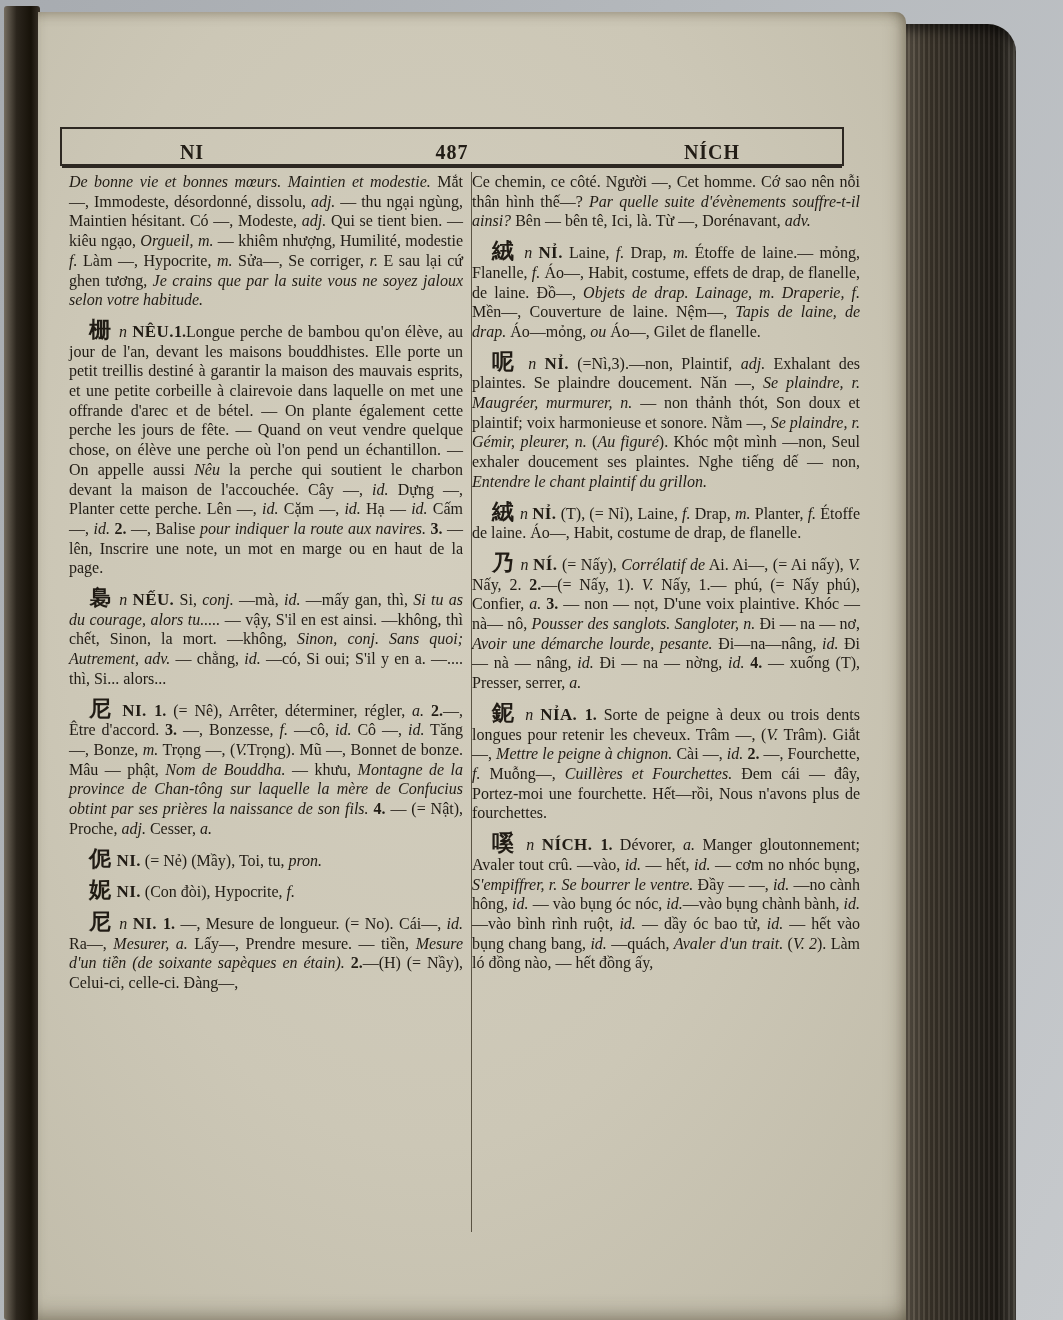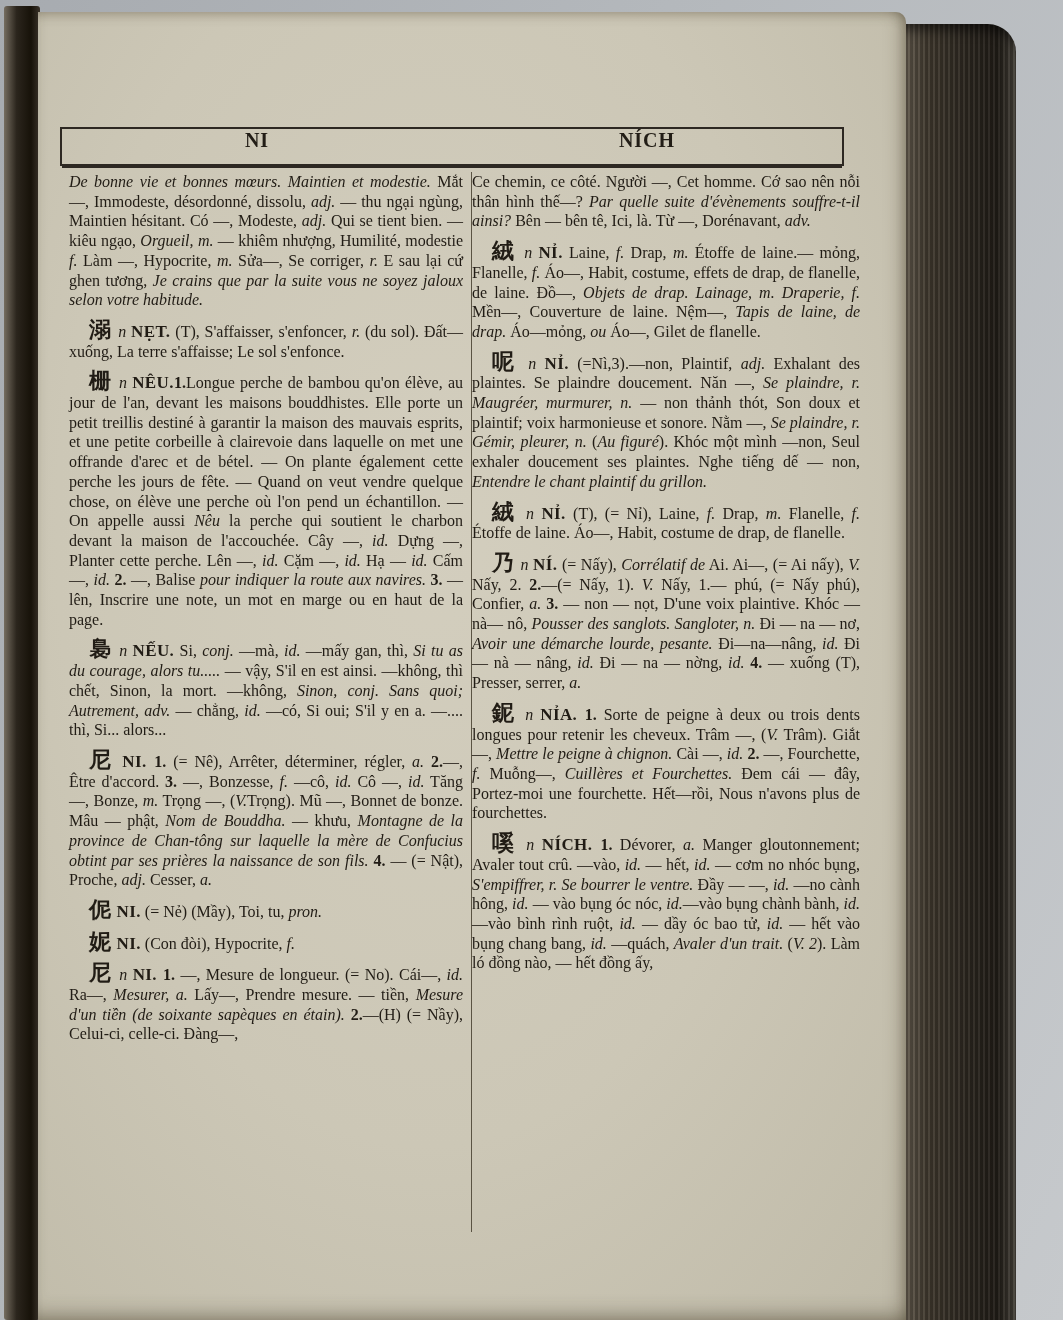--- a/index.html
+++ b/index.html
@@ -23,21 +23,21 @@
   .fore-edge {
     position:absolute; left:898px; top:24px; width:118px; height:1296px;
     background:
       repeating-linear-gradient(90deg, rgba(255,255,255,.05) 0 2px, rgba(0,0,0,.18) 2px 5px),
       linear-gradient(90deg,#6d6457 0%,#413a2f 25%,#2c2720 60%,#211d17 85%,#4a463e 100%);
     border-top-right-radius:28px;
     box-shadow:inset 0 14px 12px -8px rgba(0,0,0,.55);
   }
   .running-header {
     position:absolute; left:22px; top:115px; width:780px; height:35px;
-    border:2px solid #2d2822; display:flex; align-items:flex-start;
+    border:2px solid #2d2822; display:flex; align-items:flex-end;
     box-shadow:0 4px 0 -2px #2d2822; background:transparent;
   }
   .running-header .cell { flex:1; text-align:center; font-weight:bold; font-size:20px; color:#221d16; letter-spacing:1px; }
   .text-area {
     position:absolute; left:20px; top:160px; width:792px; height:1060px;
     display:flex; color:#211c15;margin-left:11px;
   }
   .col { font-size:16px; line-height:19.7px; }
   .col-left  { width:394px; padding-right:8px; }
   .col-right { width:388px; border-left:1.5px solid #5a5343; }
@@ -52,36 +52,36 @@
 </head>
 <body>
 
 <div class="backdrop"></div>
 <div class="spine-left"></div>
 <div class="fore-edge"></div>
 
 <div class="page">
   <div class="running-header">
     <span class="cell">NI</span>
+    <span class="cell">487</span>
     <span class="cell">NÍCH</span>
   </div>
   <div class="text-area">
     <div class="col col-left" id="col-left">
         <p class="para cont"><span class="r-i">De bonne vie et bonnes mœurs. Maintien et modestie.</span><span class="r-n"> Mắt —, Immodeste, désordonné, dissolu, </span><span class="r-i">adj.</span><span class="r-n"> — thu ngại ngùng, Maintien hésitant. Có —, Modeste, </span><span class="r-i">adj.</span><span class="r-n"> Qui se tient bien. — kiêu ngạo, </span><span class="r-i">Orgueil, m.</span><span class="r-n"> — khiêm nhượng, Humilité, modestie </span><span class="r-i">f.</span><span class="r-n"> Làm —, Hypocrite, </span><span class="r-i">m.</span><span class="r-n"> Sửa—, Se corriger, </span><span class="r-i">r.</span><span class="r-n"> E sau lại cứ ghen tương, </span><span class="r-i">Je crains que par la suite vous ne soyez jaloux selon votre habitude.</span></p>
-        <p class="para entry"><span class="r-cjk">溺 </span><span class="r-i">n </span><span class="r-hw">NẸT.</span><span class="r-n"> (T), S'affaisser, s'enfoncer, </span><span class="r-i">r.</span><span class="r-n"> (du sol). Đất—xuống, La terre s'affaisse; Le sol s'enfonce.</span></p>
         <p class="para entry"><span class="r-cjk">栅 </span><span class="r-i">n </span><span class="r-hw">NÊU.</span><span class="r-b">1.</span><span class="r-n">Longue perche de bambou qu'on élève, au jour de l'an, devant les maisons bouddhistes. Elle porte un petit treillis destiné à garantir la maison des mauvais esprits, et une petite corbeille à clairevoie dans laquelle on met une offrande d'arec et de bétel. — On plante également cette perche les jours de fête. — Quand on veut vendre quelque chose, on élève une perche où l'on pend un échantillon. — On appelle aussi </span><span class="r-i">Nêu</span><span class="r-n"> la perche qui soutient le charbon devant la maison de l'accouchée. Cây —, </span><span class="r-i">id.</span><span class="r-n"> Dựng —, Planter cette perche. Lên —, </span><span class="r-i">id.</span><span class="r-n"> Cặm —, </span><span class="r-i">id.</span><span class="r-n"> Hạ — </span><span class="r-i">id.</span><span class="r-n"> Cấm —, </span><span class="r-i">id.</span><span class="r-n"> </span><span class="r-b">2.</span><span class="r-n"> —, Balise </span><span class="r-i">pour indiquer la route aux navires.</span><span class="r-n"> </span><span class="r-b">3.</span><span class="r-n"> — lên, Inscrire une note, un mot en marge ou en haut de la page.</span></p>
         <p class="para entry"><span class="r-cjk">裊 </span><span class="r-i">n </span><span class="r-hw">NẾU.</span><span class="r-n"> Si, </span><span class="r-i">conj.</span><span class="r-n"> —mà, </span><span class="r-i">id.</span><span class="r-n"> —mấy gan, thì, </span><span class="r-i">Si tu as du courage, alors tu.....</span><span class="r-n"> — vậy, S'il en est ainsi. —không, thì chết, Sinon, la mort. —không, </span><span class="r-i">Sinon, conj. Sans quoi; Autrement, adv.</span><span class="r-n"> — chẳng, </span><span class="r-i">id.</span><span class="r-n"> —có, Si oui; S'il y en a. —.... thì, Si... alors...</span></p>
         <p class="para entry"><span class="r-cjk">尼 </span><span class="r-hw">NI. </span><span class="r-b">1.</span><span class="r-n"> (= Nê), Arrêter, déterminer, régler, </span><span class="r-i">a.</span><span class="r-n"> </span><span class="r-b">2.</span><span class="r-n">—, Être d'accord. </span><span class="r-b">3.</span><span class="r-n"> —, Bonzesse, </span><span class="r-i">f.</span><span class="r-n"> —cô, </span><span class="r-i">id.</span><span class="r-n"> Cô —, </span><span class="r-i">id.</span><span class="r-n"> Tăng —, Bonze, </span><span class="r-i">m.</span><span class="r-n"> Trọng —, (</span><span class="r-i">V.</span><span class="r-n">Trọng). Mũ —, Bonnet de bonze. Mâu — phật, </span><span class="r-i">Nom de Bouddha.</span><span class="r-n"> — khưu, </span><span class="r-i">Montagne de la province de Chan-tông sur laquelle la mère de Confucius obtint par ses prières la naissance de son fils.</span><span class="r-n"> </span><span class="r-b">4.</span><span class="r-n"> — (= Nật), Proche, </span><span class="r-i">adj.</span><span class="r-n"> Cesser, </span><span class="r-i">a.</span></p>
         <p class="para entry"><span class="r-cjk">伲 </span><span class="r-hw">NI.</span><span class="r-n"> (= Nẻ) (Mầy), Toi, tu, </span><span class="r-i">pron.</span></p>
         <p class="para entry"><span class="r-cjk">妮 </span><span class="r-hw">NI.</span><span class="r-n"> (Con đòi), Hypocrite, </span><span class="r-i">f.</span></p>
         <p class="para entry"><span class="r-cjk">尼 </span><span class="r-i">n </span><span class="r-hw">NI. </span><span class="r-b">1.</span><span class="r-n"> —, Mesure de longueur. (= No). Cái—, </span><span class="r-i">id.</span><span class="r-n"> Ra—, </span><span class="r-i">Mesurer, a.</span><span class="r-n"> Lấy—, Prendre mesure. — tiền, </span><span class="r-i">Mesure d'un tiền (de soixante sapèques en étain).</span><span class="r-n"> </span><span class="r-b">2.</span><span class="r-n">—(H) (= Nầy), Celui-ci, celle-ci. Đàng—,</span></p>
       </div>
     <div class="col col-right" id="col-right">
         <p class="para cont"><span class="r-n">Ce chemin, ce côté. Người —, Cet homme. Cớ sao nên nỗi thân hình thế—? </span><span class="r-i">Par quelle suite d'évènements souffre-t-il ainsi?</span><span class="r-n"> Bên — bên tê, Ici, là. Từ —, Dorénavant, </span><span class="r-i">adv.</span></p>
         <p class="para entry"><span class="r-cjk">絨 </span><span class="r-i">n </span><span class="r-hw">NỈ.</span><span class="r-n"> Laine, </span><span class="r-i">f.</span><span class="r-n"> Drap, </span><span class="r-i">m.</span><span class="r-n"> Étoffe de laine.— mỏng, Flanelle, </span><span class="r-i">f.</span><span class="r-n"> Áo—, Habit, costume, effets de drap, de flanelle, de laine. Đồ—, </span><span class="r-i">Objets de drap. Lainage, m. Draperie, f.</span><span class="r-n"> Mền—, Couverture de laine. Nệm—, </span><span class="r-i">Tapis de laine, de drap.</span><span class="r-n"> Áo—mỏng, </span><span class="r-i">ou</span><span class="r-n"> Áo—, Gilet de flanelle.</span></p>
         <p class="para entry"><span class="r-cjk">呢 </span><span class="r-i">n </span><span class="r-hw">NỈ.</span><span class="r-n"> (=Nì,3).—non, Plaintif, </span><span class="r-i">adj.</span><span class="r-n"> Exhalant des plaintes. Se plaindre doucement. Năn —, </span><span class="r-i">Se plaindre, r. Maugréer, murmurer, n.</span><span class="r-n"> — non thảnh thót, Son doux et plaintif; voix harmonieuse et sonore. Nằm —, </span><span class="r-i">Se plaindre, r. Gémir, pleurer, n.</span><span class="r-n"> (</span><span class="r-i">Au figuré</span><span class="r-n">). Khóc một mình —non, Seul exhaler doucement ses plaintes. Nghe tiếng dế — non, </span><span class="r-i">Entendre le chant plaintif du grillon.</span></p>
-        <p class="para entry"><span class="r-cjk">絨 </span><span class="r-i">n </span><span class="r-hw">NỈ.</span><span class="r-n"> (T), (= Nỉ), Laine, </span><span class="r-i">f.</span><span class="r-n"> Drap, </span><span class="r-i">m.</span><span class="r-n"> Flanelle, </span><span class="r-i">f.</span><span class="r-n"> Étoffe de laine. Áo—, Habit, costume de drap, de flanelle.</span></p>
+        <p class="para entry"><span class="r-cjk">絨 </span><span class="r-i">n </span><span class="r-hw">NỈ.</span><span class="r-n"> (T), (= Nỉ), Laine, </span><span class="r-i">f.</span><span class="r-n"> Drap, </span><span class="r-i">m.</span><span class="r-n"> Planter, </span><span class="r-i">f.</span><span class="r-n"> Étoffe de laine. Áo—, Habit, costume de drap, de flanelle.</span></p>
         <p class="para entry"><span class="r-cjk">乃 </span><span class="r-i">n </span><span class="r-hw">NÍ.</span><span class="r-n"> (= Nấy), </span><span class="r-i">Corrélatif de</span><span class="r-n"> Ai. Ai—, (= Ai nấy), </span><span class="r-i">V.</span><span class="r-n"> Nấy, 2. </span><span class="r-b">2.</span><span class="r-n">—(= Nấy, 1). </span><span class="r-i">V.</span><span class="r-n"> Nấy, 1.— phú, (= Nấy phú), Confier, </span><span class="r-i">a.</span><span class="r-n"> </span><span class="r-b">3.</span><span class="r-n"> — non — nọt, D'une voix plaintive. Khóc —nà— nô, </span><span class="r-i">Pousser des sanglots. Sangloter, n.</span><span class="r-n"> Đi — na — nơ, </span><span class="r-i">Avoir une démarche lourde, pesante.</span><span class="r-n"> Đi—na—nâng, </span><span class="r-i">id.</span><span class="r-n"> Đi— nà — nâng, </span><span class="r-i">id.</span><span class="r-n"> Đi — na — nờng, </span><span class="r-i">id.</span><span class="r-n"> </span><span class="r-b">4.</span><span class="r-n"> — xuống (T), Presser, serrer, </span><span class="r-i">a.</span></p>
         <p class="para entry"><span class="r-cjk">鈮 </span><span class="r-i">n </span><span class="r-hw">NỈA. </span><span class="r-b">1.</span><span class="r-n"> Sorte de peigne à deux ou trois dents longues pour retenir les cheveux. Trâm —, (</span><span class="r-i">V.</span><span class="r-n"> Trâm). Giắt —, </span><span class="r-i">Mettre le peigne à chignon.</span><span class="r-n"> Cài —, </span><span class="r-i">id.</span><span class="r-n"> </span><span class="r-b">2.</span><span class="r-n"> —, Fourchette, </span><span class="r-i">f.</span><span class="r-n"> Muỗng—, </span><span class="r-i">Cuillères et Fourchettes.</span><span class="r-n"> Đem cái — đây, Portez-moi une fourchette. Hết—rồi, Nous n'avons plus de fourchettes.</span></p>
         <p class="para entry"><span class="r-cjk">嗘 </span><span class="r-i">n </span><span class="r-hw">NÍCH. </span><span class="r-b">1.</span><span class="r-n"> Dévorer, </span><span class="r-i">a.</span><span class="r-n"> Manger gloutonnement; Avaler tout crû. —vào, </span><span class="r-i">id.</span><span class="r-n"> — hết, </span><span class="r-i">id.</span><span class="r-n"> — cơm no nhóc bụng, </span><span class="r-i">S'empiffrer, r. Se bourrer le ventre.</span><span class="r-n"> Đầy — —, </span><span class="r-i">id.</span><span class="r-n"> —no cành hông, </span><span class="r-i">id.</span><span class="r-n"> — vào bụng óc nóc, </span><span class="r-i">id.</span><span class="r-n">—vào bụng chành bành, </span><span class="r-i">id.</span><span class="r-n"> —vào bình rình ruột, </span><span class="r-i">id.</span><span class="r-n"> — dầy óc bao tử, </span><span class="r-i">id.</span><span class="r-n"> — hết vào bụng chang bang, </span><span class="r-i">id.</span><span class="r-n"> —quách, </span><span class="r-i">Avaler d'un trait.</span><span class="r-n"> (</span><span class="r-i">V. 2</span><span class="r-n">). Làm ló đồng nào, — hết đồng ấy,</span></p>
       </div>
   </div>
 </div>
 
 </body></html>

